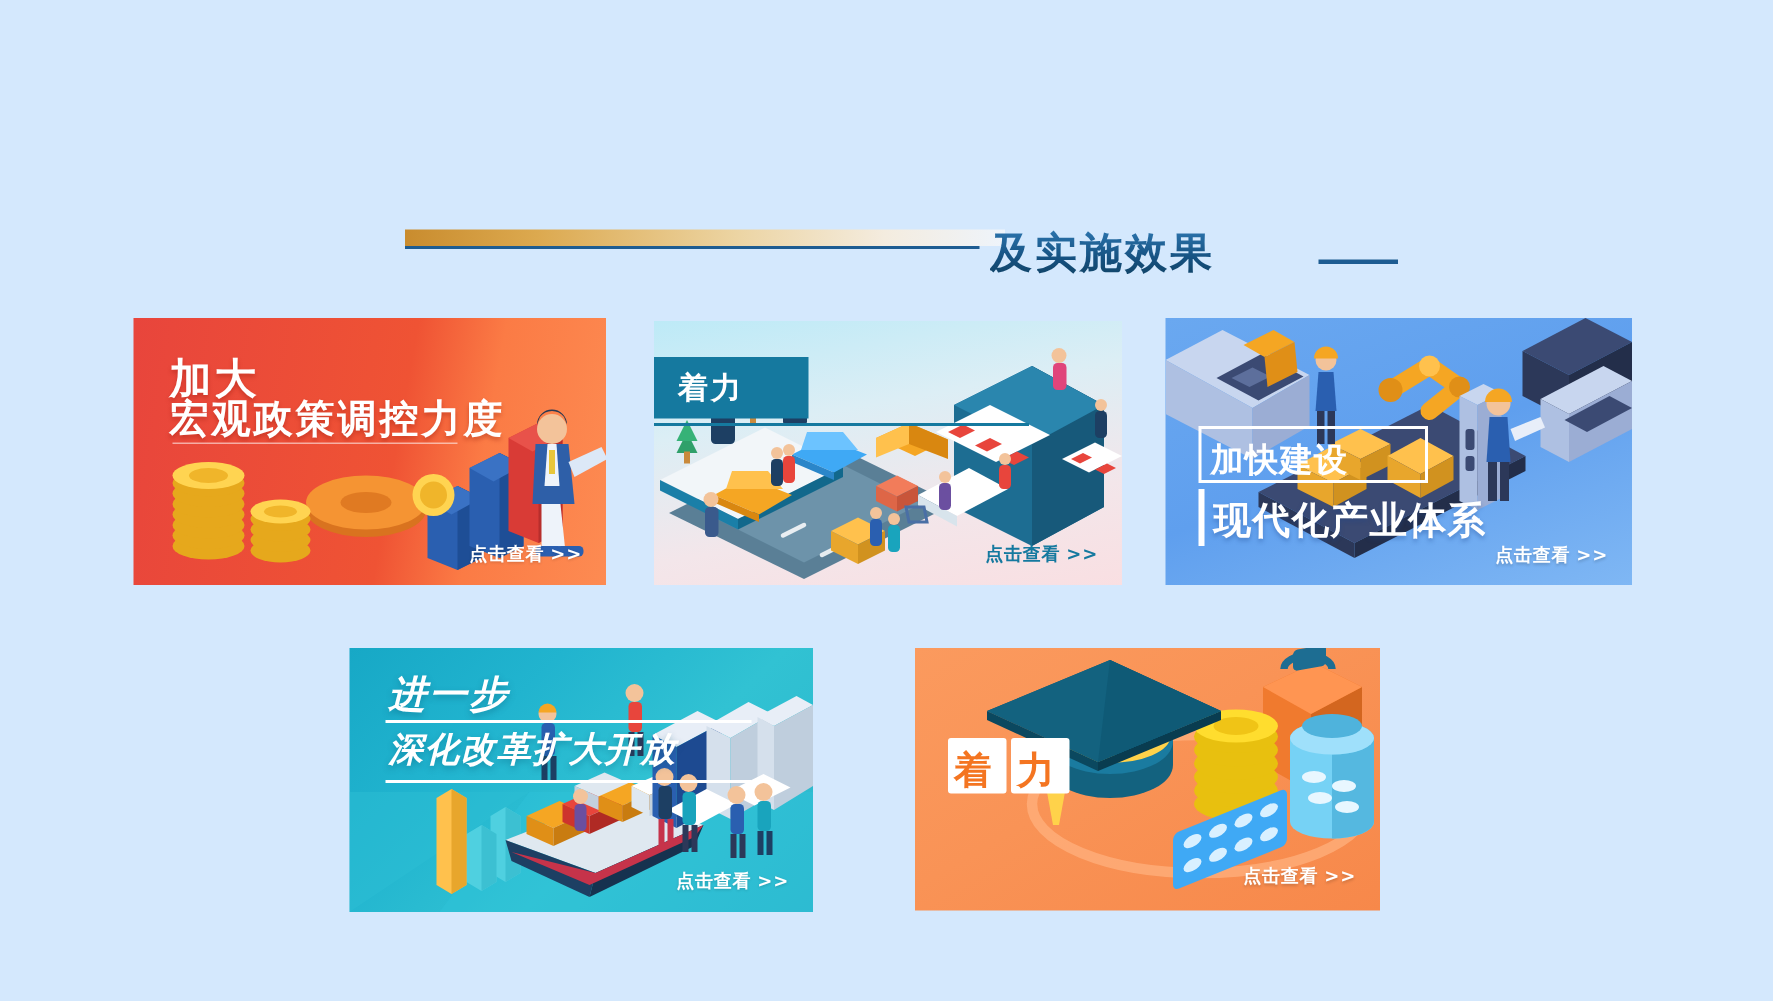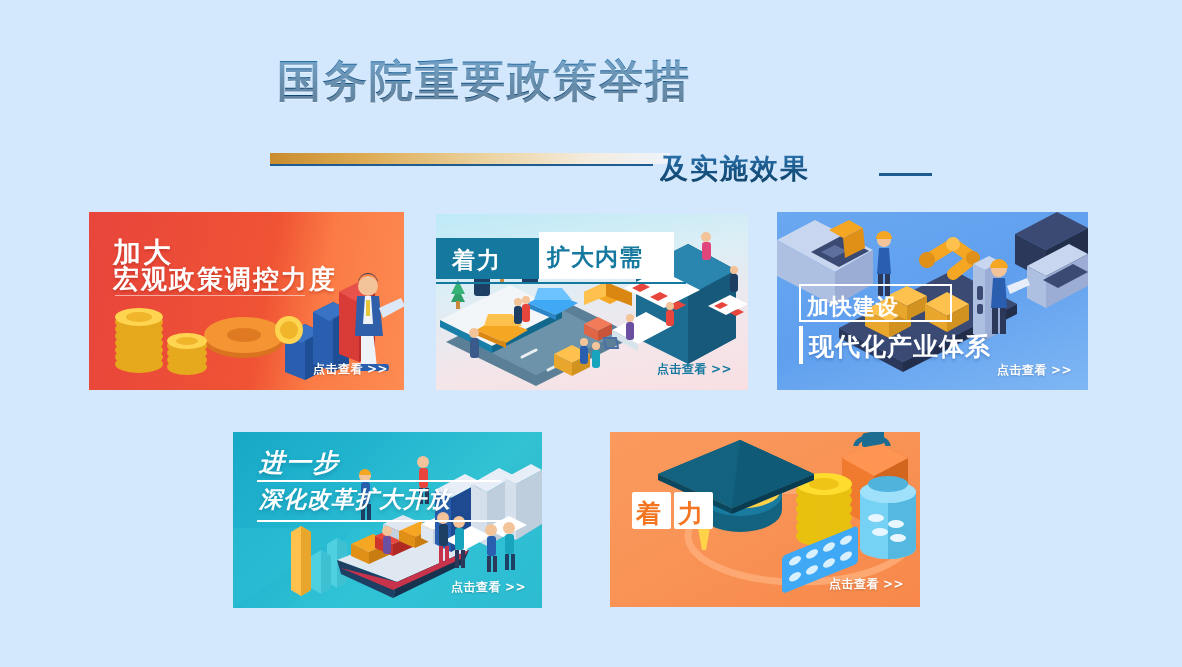--- a/index.html
+++ b/index.html
@@ -67,21 +67,21 @@
   #card1 .uline { position:absolute; left:26px; top:83px; width:190px; height:1px;
                   background: rgba(255,255,255,.55); z-index:5; }
   #card1 .cta { right: 16px; bottom: 12px; }
 
   
   #card2 { left: 436px; top: 214px; width: 312px; height: 176px;
            background: linear-gradient(170deg, #bdeaf7 0%, #dceef5 35%, #f3e6ea 70%, #f9dfe2 100%); }
   #card2 .tealblock { position:absolute; left:0; top:24px; width:103px; height:41px;
                       background:#15799f; z-index:5; }
   #card2 .tealblock span { position:absolute; left:16px; top:7px; color:#fff;
-        font-size:23px; font-weight:bold; letter-spacing:2px; }
+        font-size:20px; font-weight:bold; letter-spacing:2px; }
   #card2 .whiteblock { position:absolute; left:103px; top:18px; width:135px; height:47px;
                       background:#ffffff; z-index:5; }
   #card2 .whiteblock span { position:absolute; left:8px; top:10px; color:#15799f;
         font-size:23px; font-weight:bold; letter-spacing:1px; }
   #card2 .underrule { position:absolute; left:0; top:68px; width:250px; height:2px;
                       background:#15799f; z-index:5; }
   #card2 .cta { right: 16px; bottom: 12px; color:#15799f; text-shadow:none; }
 
   
   #card3 { left: 777px; top: 212px; width: 311px; height: 178px;
@@ -119,21 +119,20 @@
   #card5 .t2 { left:20px; top:105px; color:#ffffff; font-size:28px; font-weight:bold;
                letter-spacing:0px; text-shadow: 2px 3px 0 rgba(225,110,40,.75); }
   #card5 .cta { right: 16px; bottom: 14px; }
 </style>
 </head>
 <body>
 
 <div class="page">
 
   <div class="title-wrap">
-    <div class="title-line1">国务院重要政策举措</div>
     <div class="title-gold"></div>
     <div class="title-rule"></div>
     <div class="title-line2">及实施效果</div>
     <div class="title-dash"></div>
   </div>
 
   <div class="card" id="card1">
     <div class="card-art">
       <svg width="315" height="178" viewBox="0 0 315 178" aria-hidden="true">
 
@@ -306,23 +305,20 @@
           <circle cx="234" cy="92" r="4" fill="#f3c39a"></circle>
         </g>
 
         <g stroke="#4a6fa5" stroke-width="2" fill="none">
           <path d="M168 124 L180 124 L182 134 L170 134 Z"></path>
         </g>
       </svg>
     </div>
     <div class="tealblock">
       <span>着力</span>
-    </div>
-    <div class="whiteblock">
-      <span>扩大内需</span>
     </div>
     <div class="underrule"></div>
     <div class="cta">
       <span>点击查看</span><span class="arrows">&gt;&gt;</span>
     </div>
   </div>
 
   <div class="card" id="card3">
     <div class="card-art">
       <svg width="311" height="178" viewBox="0 0 311 178" aria-hidden="true">

